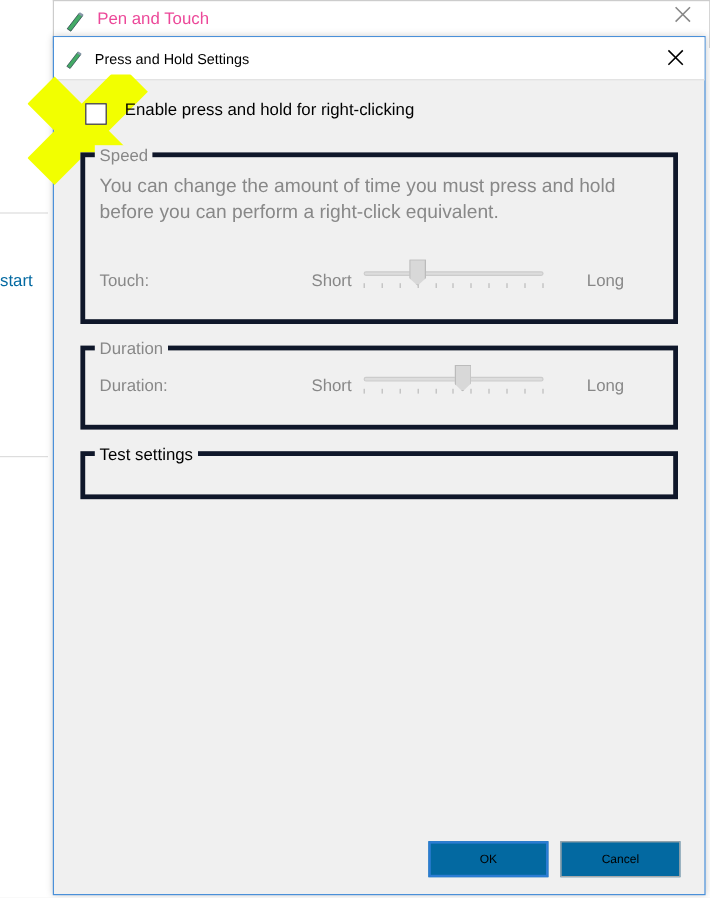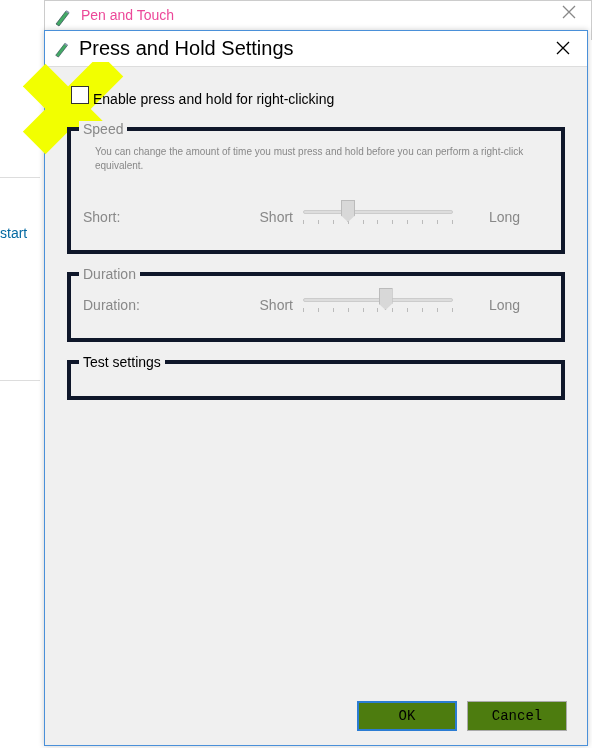--- a/index.html
+++ b/index.html
@@ -83,21 +83,21 @@
   .titlebar {
     height: 36px;
     background: #fff;
     display: flex;
     align-items: center;
     padding: 0 8px;
     border-bottom: 1px solid #ddd;
     position: relative;
   }
   .titlebar .title {
-    font-size: 20px;
+    font-size: 12px;
     margin-left: 8px;
   }
   .pen-icon {
     width: 18px;
     height: 18px;
     flex-shrink: 0;
   }
   .close-btn {
     position: absolute;
     right: 4px;
@@ -125,22 +125,22 @@
     width: 110px;
     height: 110px;
     pointer-events: none;
     z-index: 0;
   }
 
   .enable-row {
     position: relative;
     z-index: 1;
     display: flex;
-    align-items: flex-end;
-    gap: 1px;
+    align-items: flex-start;
+    gap: 12px;
     margin-bottom: 20px;
     margin-left: 2px;
   }
   .enable-row input[type=checkbox] {
     width: 18px;
     height: 18px;
     appearance: none;
     border: 1.5px solid #333;
     background: #fff;
     position: relative;
@@ -158,24 +158,23 @@
   }
   .groupbox .legend {
     position: absolute;
     top: -10px;
     left: 8px;
     background: #f0f0f0;
     padding: 0 4px;
     font-size: 14px;
   }
   .groupbox .desc {
-    font-size: 10px;
+    font-size: 16px;
     line-height: 1.35;
     margin-bottom: 30px;
-    margin-left: 12px;
   }
   .disabled-grey, .disabled-grey * { color: #888 !important; }
 
   .slider-row {
     display: flex;
     align-items: center;
     font-size: 14px;
   }
   .slider-label { width: 150px; }
   .slider-left { width: 60px; text-align: right; }
@@ -240,24 +239,24 @@
 
   .button-row {
     display:flex;
     justify-content:flex-end;
     gap:10px;
     padding: 0 20px 14px 20px;
   }
   .btn {
     min-width: 100px;
     height: 30px;
-    background: #4d7c0f;
+    background: #0369a1;
     border: 1px solid #aaa;
-    font-size: 14px;
-    font-family: Liberation Mono, monospace;
+    font-size: 10px;
+    font-family: Liberation Sans, sans-serif;
     cursor: pointer;
   }
   .btn.primary {
     border: 2px solid #2b7cd3;
   }
 </style>
 </head>
 <body>
 
 <div class="parent-window">
@@ -307,21 +306,21 @@
 
     <div class="enable-row">
       <input type="checkbox" id="enable" style="">
       <label for="enable">Enable press and hold for right-clicking</label>
     </div>
 
     <fieldset class="groupbox disabled-grey">
       <span class="legend" style="color:#000">Speed</span>
       <div class="desc" style="color:#000">You can change the amount of time you must press and hold before you can perform a right-click equivalent.</div>
       <div class="slider-row">
-        <span class="slider-label">Short:</span>
+        <span class="slider-label">Touch:</span>
         <span class="slider-left">Short</span>
         <div class="slider-track">
           <div class="track-line"></div>
           <div class="ticks">
               <span></span>
               <span></span>
               <span></span>
               <span></span>
               <span></span>
               <span></span>

